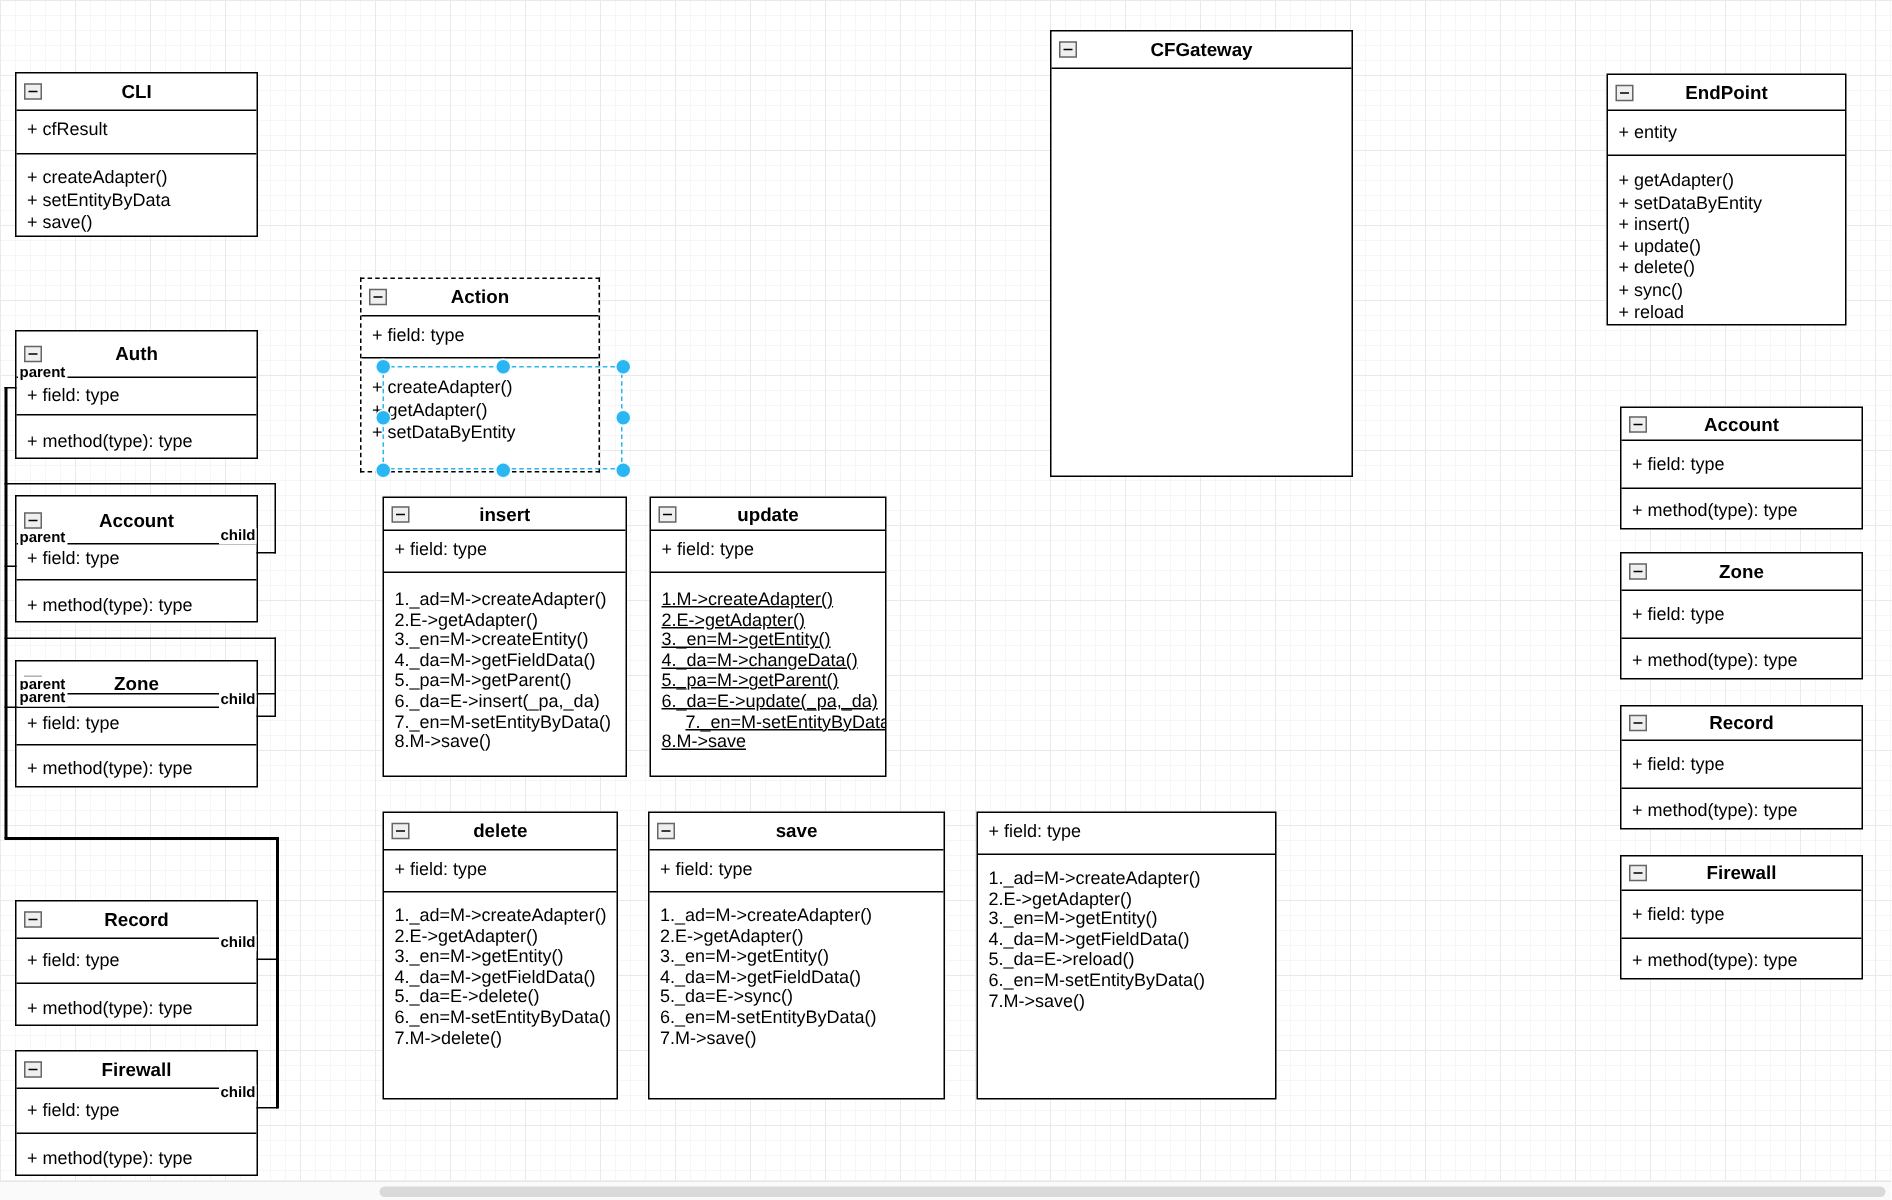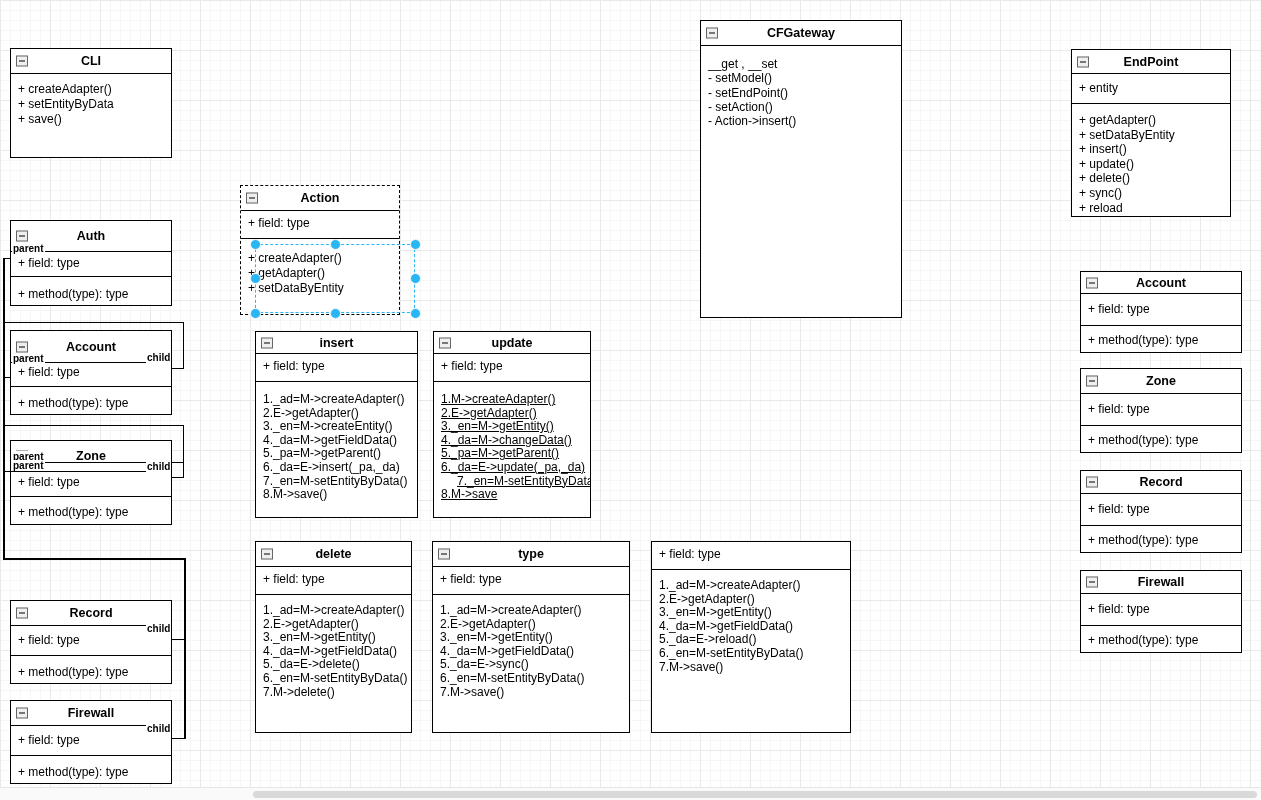--- a/index.html
+++ b/index.html
@@ -49,20 +49,23 @@
 </style>
 </head>
 <body>
 
 <div class="canvas" id="canvas">
     <div class="uml-class" style="left: 10px; top: 48px; width: 162px; height: 110px;">
       <div class="uml-head" style="height: 25px;">
         <div class="collapse-icon"></div>
         <span>CLI</span>
       </div>
+      <div class="uml-fields" style="height: 29px; padding-top: 5px;">
+        <div class="uml-line" style="line-height: 15px;">+ cfResult</div>
+      </div>
       <div class="uml-methods" style="height: 54px; padding-top: 8px;">
         <div class="uml-line" style="line-height: 15px;">+ createAdapter()</div>
         <div class="uml-line" style="line-height: 15px;">+ setEntityByData</div>
         <div class="uml-line" style="line-height: 15px;">+ save()</div>
       </div>
     </div>
     <div class="uml-class" style="left: 10px; top: 220px; width: 162px; height: 86px;">
       <div class="uml-head" style="height: 31px; text-align: center;">
         <div class="collapse-icon"></div>
         <span>Auth</span>
@@ -188,21 +191,21 @@
         <div class="uml-line" style="line-height: 13.6px;">3._en=M-&gt;getEntity()</div>
         <div class="uml-line" style="line-height: 13.6px;">4._da=M-&gt;getFieldData()</div>
         <div class="uml-line" style="line-height: 13.6px;">5._da=E-&gt;delete()</div>
         <div class="uml-line" style="line-height: 13.6px;">6._en=M-setEntityByData()</div>
         <div class="uml-line" style="line-height: 13.6px;">7.M-&gt;delete()</div>
       </div>
     </div>
     <div class="uml-class" style="left: 432px; top: 541px; width: 198px; height: 192px;">
       <div class="uml-head" style="height: 25px;">
         <div class="collapse-icon"></div>
-        <span>type</span>
+        <span>save</span>
       </div>
       <div class="uml-fields" style="height: 28px; padding-top: 6px;">
         <div class="uml-line" style="line-height: 13.6px;">+ field: type</div>
       </div>
       <div class="uml-methods" style="height: 137px; padding-top: 9px;">
         <div class="uml-line" style="line-height: 13.6px;">1._ad=M-&gt;createAdapter()</div>
         <div class="uml-line" style="line-height: 13.6px;">2.E-&gt;getAdapter()</div>
         <div class="uml-line" style="line-height: 13.6px;">3._en=M-&gt;getEntity()</div>
         <div class="uml-line" style="line-height: 13.6px;">4._da=M-&gt;getFieldData()</div>
         <div class="uml-line" style="line-height: 13.6px;">5._da=E-&gt;sync()</div>
@@ -221,27 +224,20 @@
         <div class="uml-line" style="line-height: 13.6px;">4._da=M-&gt;getFieldData()</div>
         <div class="uml-line" style="line-height: 13.6px;">5._da=E-&gt;reload()</div>
         <div class="uml-line" style="line-height: 13.6px;">6._en=M-setEntityByData()</div>
         <div class="uml-line" style="line-height: 13.6px;">7.M-&gt;save()</div>
       </div>
     </div>
     <div class="uml-class" style="left: 700px; top: 20px; width: 202px; height: 298px;">
       <div class="uml-head" style="height: 25px;">
         <div class="collapse-icon"></div>
         <span>CFGateway</span>
-      </div>
-      <div class="uml-methods" style="height: 133px; padding-top: 11px;">
-        <div class="uml-line" style="line-height: 14.3px;">__get , __set</div>
-        <div class="uml-line" style="line-height: 14.3px;">- setModel()</div>
-        <div class="uml-line" style="line-height: 14.3px;">- setEndPoint()</div>
-        <div class="uml-line" style="line-height: 14.3px;">- setAction()</div>
-        <div class="uml-line" style="line-height: 14.3px;">- Action-&gt;insert()</div>
       </div>
     </div>
     <div class="uml-class" style="left: 1071px; top: 49px; width: 160px; height: 168px;">
       <div class="uml-head" style="height: 24px;">
         <div class="collapse-icon"></div>
         <span>EndPoint</span>
       </div>
       <div class="uml-fields" style="height: 30px; padding-top: 7px;">
         <div class="uml-line" style="line-height: 14.6px;">+ entity</div>
       </div>

